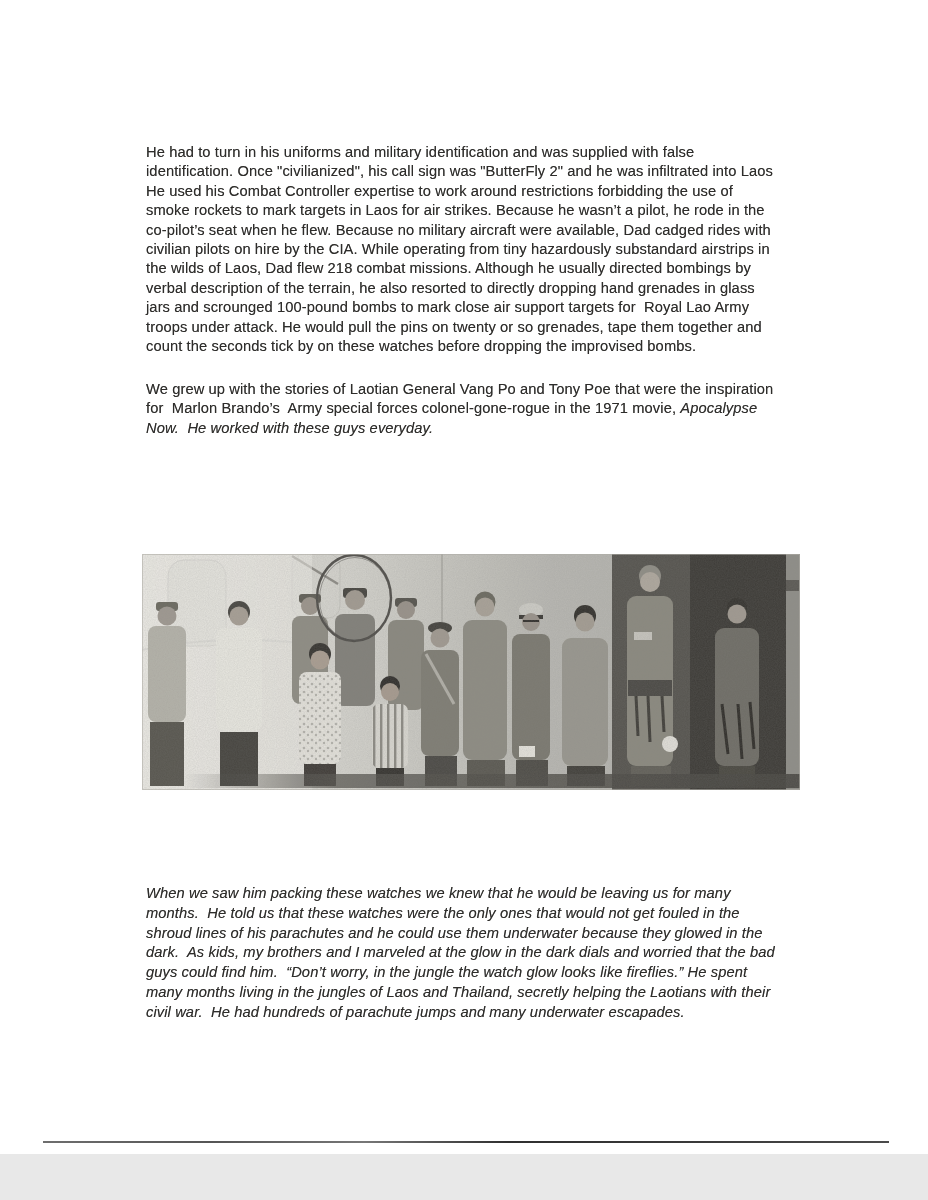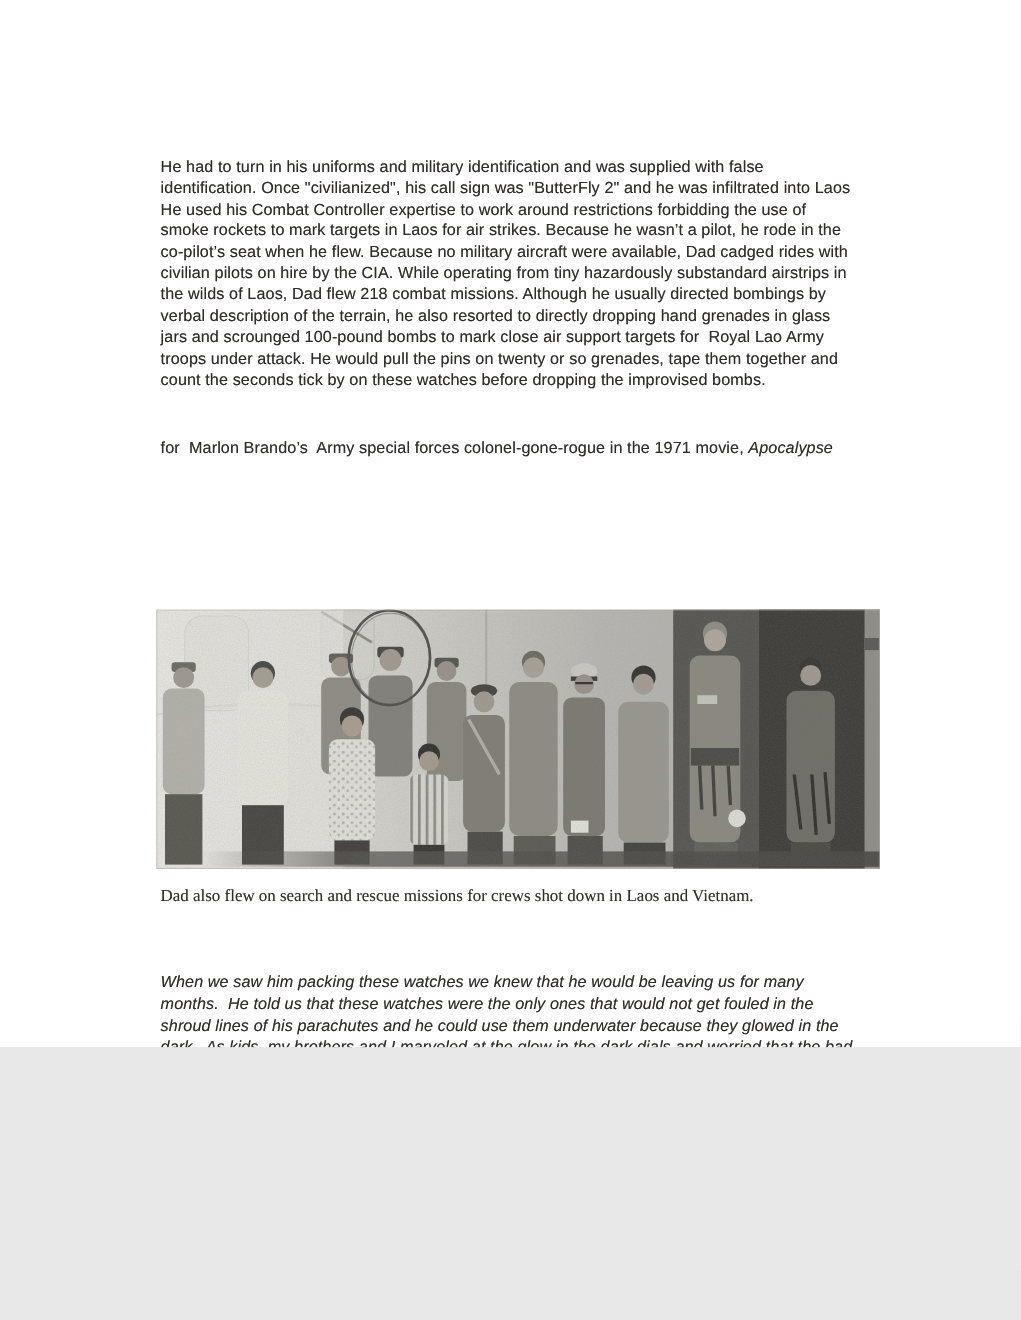--- a/index.html
+++ b/index.html
@@ -1,18 +1,18 @@
 <!DOCTYPE html>
 <html><head>
 <meta charset="utf-8">
 <style>
   html,body{margin:0;padding:0;background:#e8e8e8;}
   .page{
     position:relative;
-    width:928px;height:952px;
+    width:928px;height:1154px;
     margin:0 auto;
     background:#ffffff;
     overflow:hidden;
     font-family:"Liberation Sans","DejaVu Sans",sans-serif;
     color:#2e2d2b;
   }
   .para{
     position:absolute;
     white-space:pre;
     font-size:14.7px;
@@ -52,21 +52,21 @@
 He used his Combat Controller expertise to work around restrictions forbidding the use of
 smoke rockets to mark targets in Laos for air strikes. Because he wasn’t a pilot, he rode in the
 co-pilot’s seat when he flew. Because no military aircraft were available, Dad cadged rides with
 civilian pilots on hire by the CIA. While operating from tiny hazardously substandard airstrips in
 the wilds of Laos, Dad flew 218 combat missions. Although he usually directed bombings by
 verbal description of the terrain, he also resorted to directly dropping hand grenades in glass
 jars and scrounged 100-pound bombs to mark close air support targets for  Royal Lao Army
 troops under attack. He would pull the pins on twenty or so grenades, tape them together and
 count the seconds tick by on these watches before dropping the improvised bombs.</div>
 
-  <div class="para" id="p2"><br><span>for  Marlon Brando’s  Army special forces colonel-gone-rogue in the 1971 movie, </span><span class="it">Apocalypse</span><br></div>
+  <div class="para" id="p2"><span>We grew up with the stories of Laotian General Vang Po and Tony Poe that were the inspiration</span><br><span>for  Marlon Brando’s  Army special forces colonel-gone-rogue in the 1971 movie, </span><span class="it">Apocalypse</span><br><span class="it">Now.  He worked with these guys everyday.</span></div>
 
   <div class="photo-wrap">
     <svg width="658" height="236" viewBox="0 0 658 236" xmlns="http://www.w3.org/2000/svg">
       <defs>
         <linearGradient id="bg" x1="0" y1="0" x2="1" y2="0">
           <stop offset="0" stop-color="#edebe6"></stop>
           <stop offset=".35" stop-color="#d3d2cc"></stop>
           <stop offset=".62" stop-color="#bbbab4"></stop>
           <stop offset="1" stop-color="#b0afa9"></stop>
         </linearGradient>
@@ -198,21 +198,20 @@
         <ellipse cx="212" cy="44" rx="37" ry="43" fill="none" stroke="#504e4a" stroke-width="2.4"></ellipse>
         <ellipse cx="213" cy="45" rx="35.5" ry="41.5" fill="none" stroke="#504e4a" stroke-width="1" opacity=".5"></ellipse>
       </g>
 
       <rect x="40" y="220" width="618" height="14" fill="url(#shadowg)"></rect>
       <rect width="658" height="236" filter="url(#grain)" opacity=".5"></rect>
       <rect x=".5" y=".5" width="657" height="235" fill="none" stroke="#b0afa9" opacity=".6"></rect>
     </svg>
   </div>
 
-  <div class="caption">Dad also flew on search and rescue missions for crews shot down in Laos and Vietnam.</div>
 
   <div class="para" id="p3">When we saw him packing these watches we knew that he would be leaving us for many
 months.  He told us that these watches were the only ones that would not get fouled in the
 shroud lines of his parachutes and he could use them underwater because they glowed in the
 dark.  As kids, my brothers and I marveled at the glow in the dark dials and worried that the bad
 guys could find him.  “Don’t worry, in the jungle the watch glow looks like fireflies.” He spent
 many months living in the jungles of Laos and Thailand, secretly helping the Laotians with their
 civil war.  He had hundreds of parachute jumps and many underwater escapades.</div>
 
   <div class="bottom-rule"></div>

